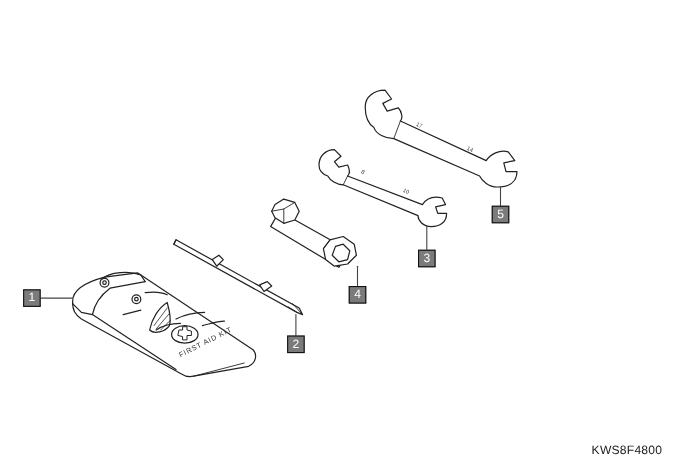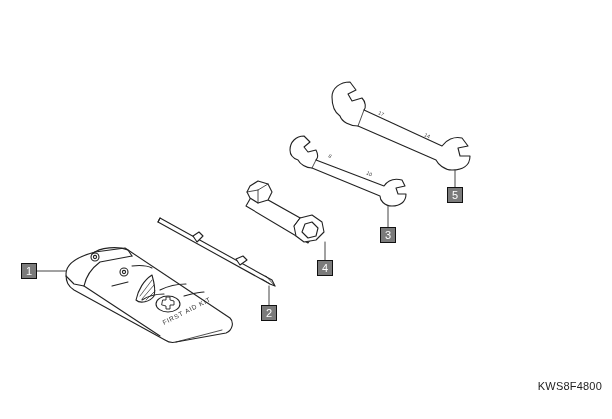--- a/index.html
+++ b/index.html
@@ -3,21 +3,21 @@
   <meta charset="utf-8">
   <style>
     html, body { margin: 0; padding: 0; background: #ffffff; }
     body { width: 612px; height: 419px; position: relative; overflow: hidden;
            font-family: "Liberation Sans", sans-serif; }
     #diagram { position: absolute; left: 0; top: 0; width: 612px; height: 419px; }
     .callout-box { position: absolute; width: 16px; height: 16px; background: #7b7b7b;
                    border: 1px solid #111; box-sizing: border-box; color: #fff;
                    font-size: 11px; line-height: 14px; text-align: center;
                    font-family: "Liberation Sans", sans-serif; }
-    .figure-code { position: absolute; right: 10px; top: 380px; font-size: 11px; color: #222;
+    .figure-code { position: absolute; right: 10px; top: 404px; font-size: 11px; color: #222;
                    font-family: "Liberation Sans", sans-serif; letter-spacing: 0.2px; }
   </style>
 </head>
 <body>
 
 <div id="diagram">
   <svg width="612" height="419" viewBox="0 0 612 419" xmlns="http://www.w3.org/2000/svg" fill="none" stroke="#222" stroke-width="1.1" stroke-linejoin="round" stroke-linecap="round">
 
     <g>
 

